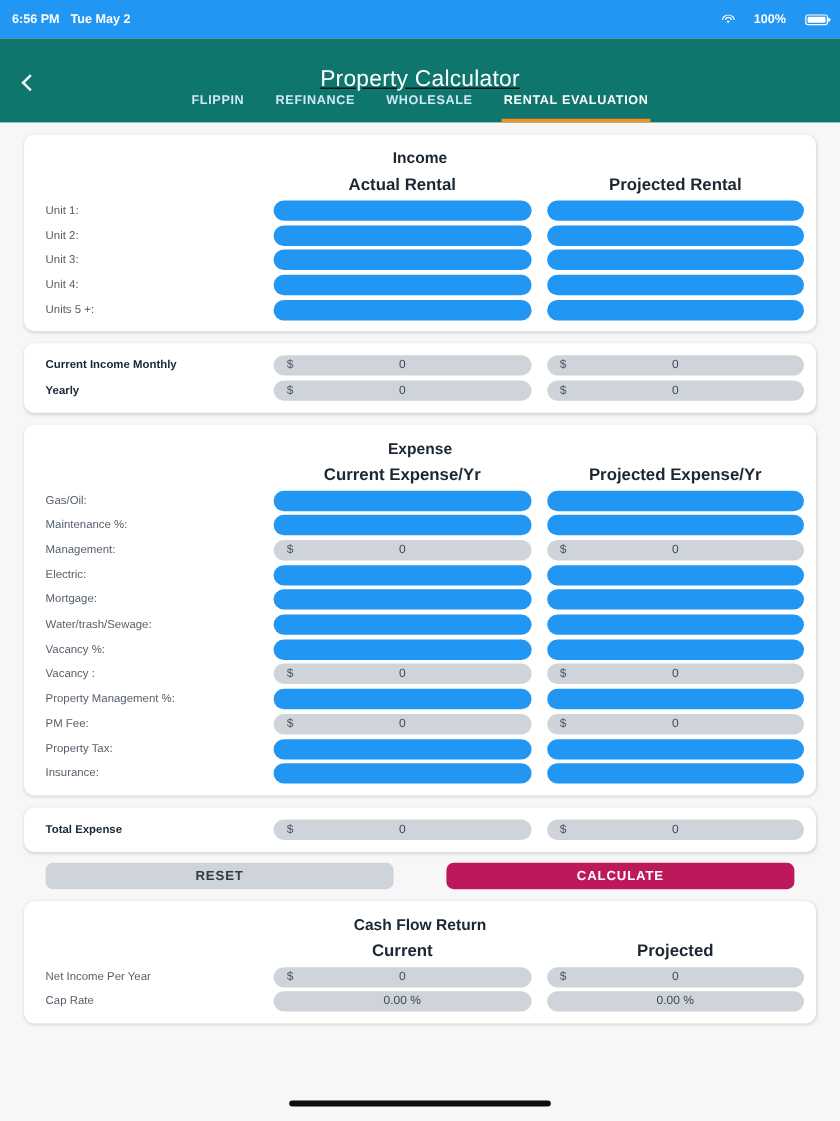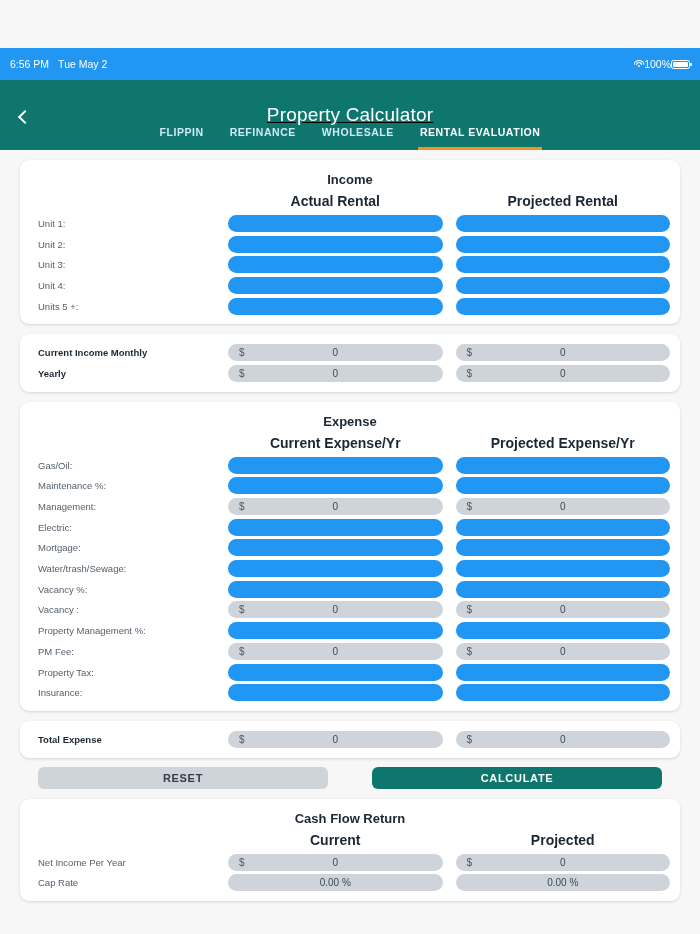--- a/index.html
+++ b/index.html
@@ -8,24 +8,24 @@
     background: #f7f7f7;
     font-family: "Liberation Sans", sans-serif;
     overflow: hidden;
   }
   #app { position: relative; width: 700px; height: 934px; background: #f7f7f7; }
 
   
   .statusbar {
     height: 18px; background: #2196f3; color: #ffffff;
     display: flex; align-items: center; justify-content: space-between;
-    padding: 16px 10px; font-size: 10.5px; font-weight: 400; margin-top: 48px;
+    padding: 16px 10px; font-size: 10.5px; font-weight: 700;
   }
   .sb-left { display: flex; align-items: center; gap: 9px; }
-  .sb-right { display: flex; align-items: center; gap: 0; }
+  .sb-right { display: flex; align-items: center; gap: 16px; }
   .wifi-ico { display: inline-block; width: 11px; height: 9px; position: relative; }
   .wifi-ico i { position: absolute; left: 50%; transform: translateX(-50%);
     border: 1.4px solid #fff; border-bottom: none; border-radius: 50% 50% 0 0 / 100% 100% 0 0; }
   .wifi-ico i.a { width: 11px; height: 5px; top: 0; }
   .wifi-ico i.b { width: 6px; height: 3px; top: 2.5px; }
   .wifi-ico i.c { width: 2.4px; height: 2.4px; top: 5.4px; border: none; background: #fff; border-radius: 50%; }
   .batt { position: relative; width: 19px; height: 9px; border: 1.2px solid #fff; border-radius: 2.2px; }
   .batt::after { content: ""; position: absolute; right: -3px; top: 2.6px; width: 1.6px; height: 3.4px;
     background: #fff; border-radius: 0 1px 1px 0; }
   .batt i { position: absolute; left: 1px; top: 1px; bottom: 1px; width: 15px; background: #fff; border-radius: 1px; }
@@ -62,21 +62,21 @@
   .fld.blue { background: #2196f3; }
   .fld.grey { background: #ced4da; display: flex; align-items: center; position: relative; }
   .fld.grey .cur { position: absolute; left: 11px; font-size: 10px; color: #4d5660; }
   .fld.grey .val { width: 100%; text-align: center; font-size: 10px; color: #3f4851; }
 
   
   .btn-row { display: flex; gap: 16px; margin-top: 9px; justify-content: space-between; }
   .btn { height: 22px; border-radius: 6px; display: flex; align-items: center; justify-content: center;
     font-size: 11px; font-weight: bold; letter-spacing: .7px; cursor: pointer; }
   .btn.reset { width: 290px; background: #ced4da; color: #333b44; margin-left: 18px; }
-  .btn.calc { width: 290px; background: #0f766e; color: #fff; margin-right: 18px; }
+  .btn.calc { width: 290px; background: #be185d; color: #fff; margin-right: 18px; }
 
   
   .home-ind { position: absolute; bottom: 12px; left: 50%; transform: translateX(-50%);
     width: 218px; height: 5px; background: #0d0d0d; border-radius: 3px; }
 </style>
 </head>
 <body>
 
 <div id="app">
 

